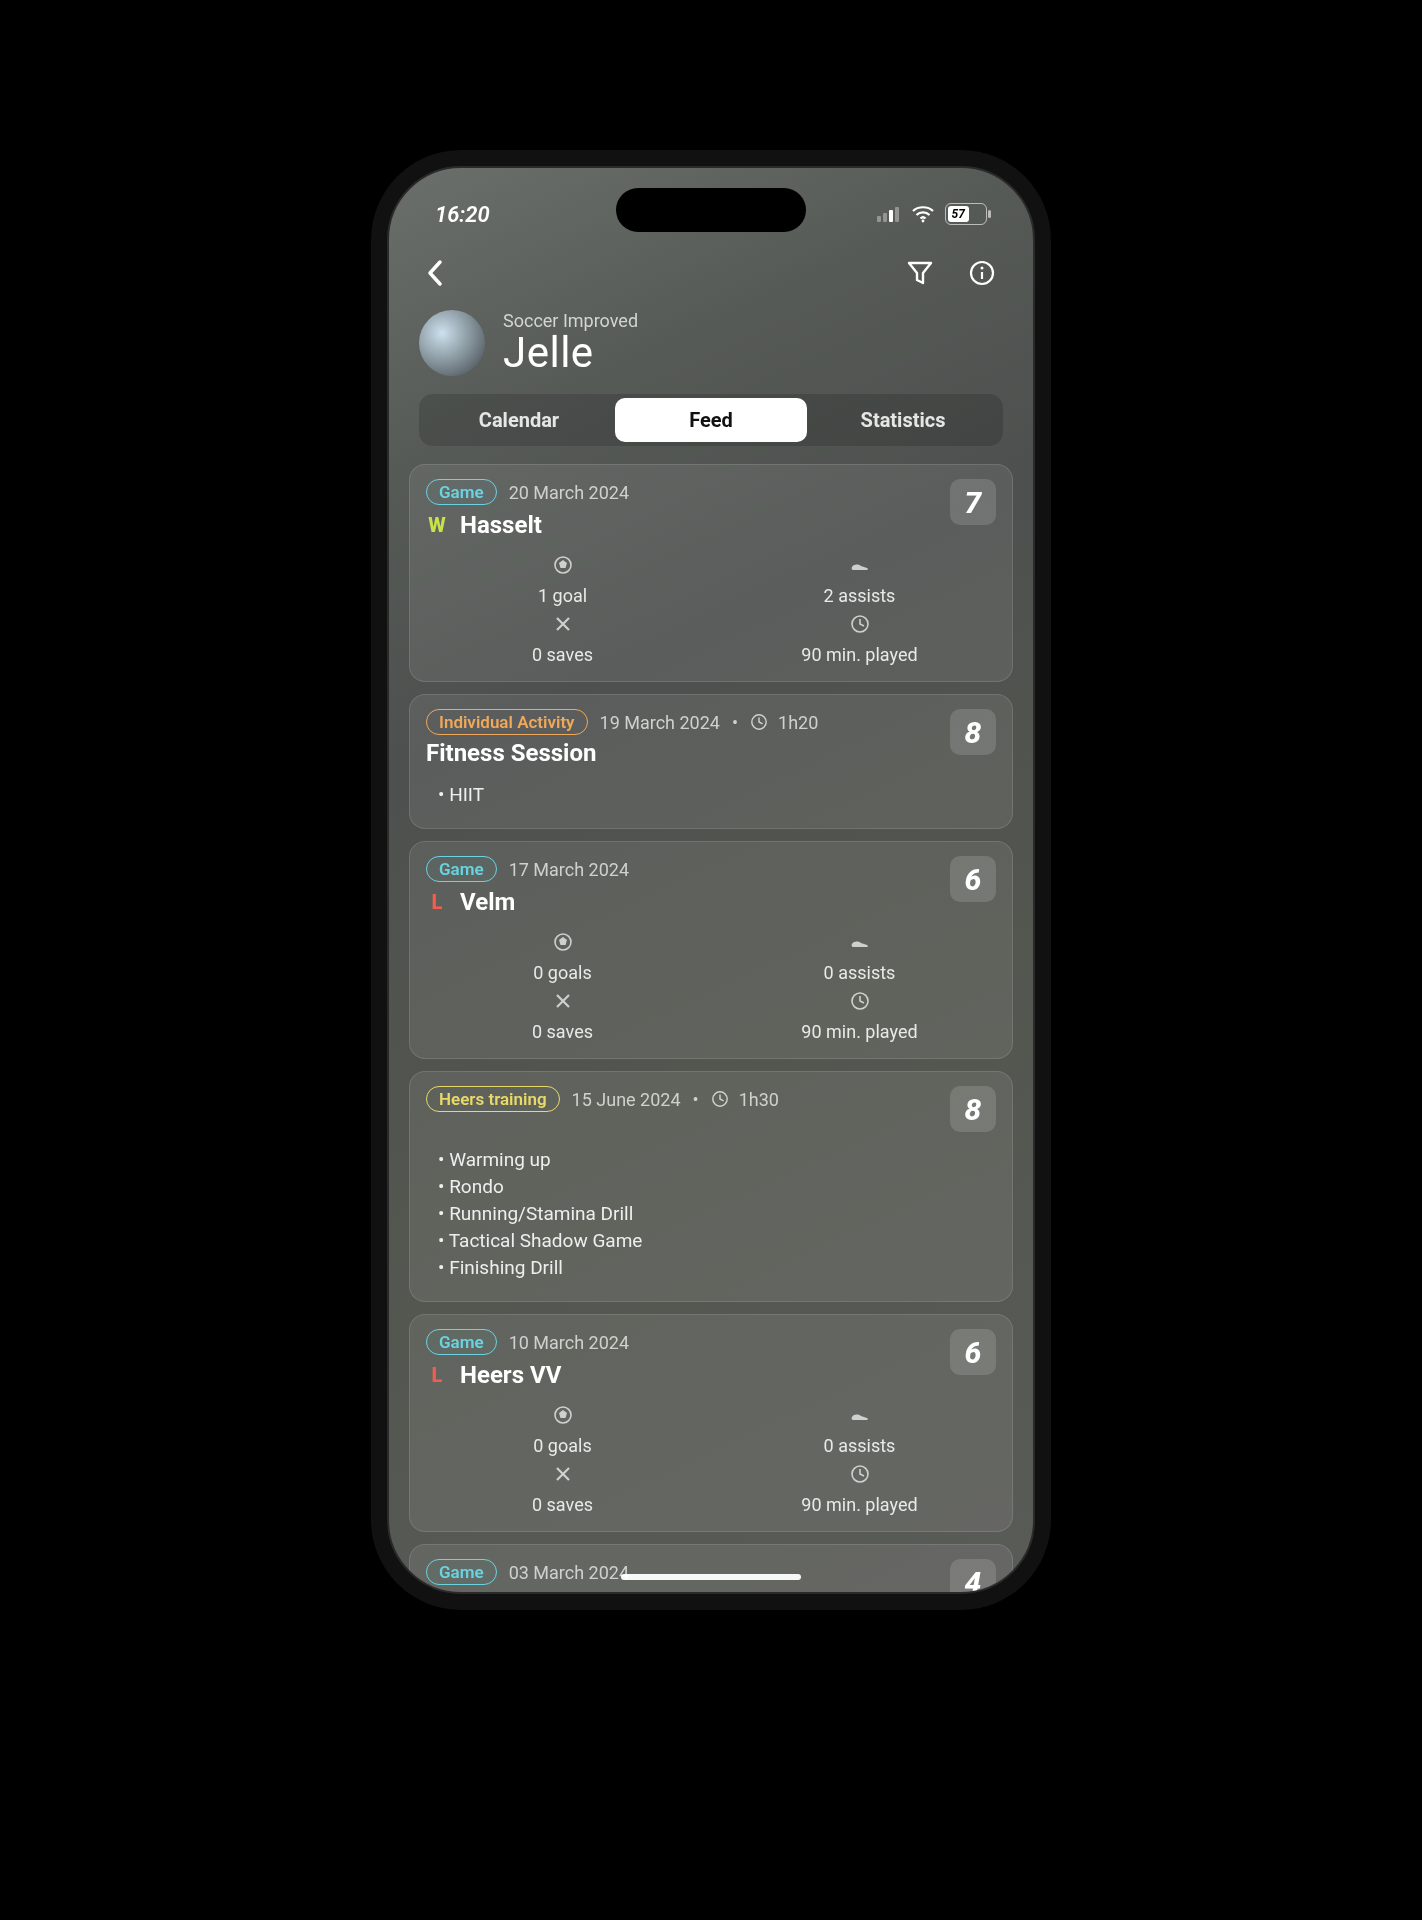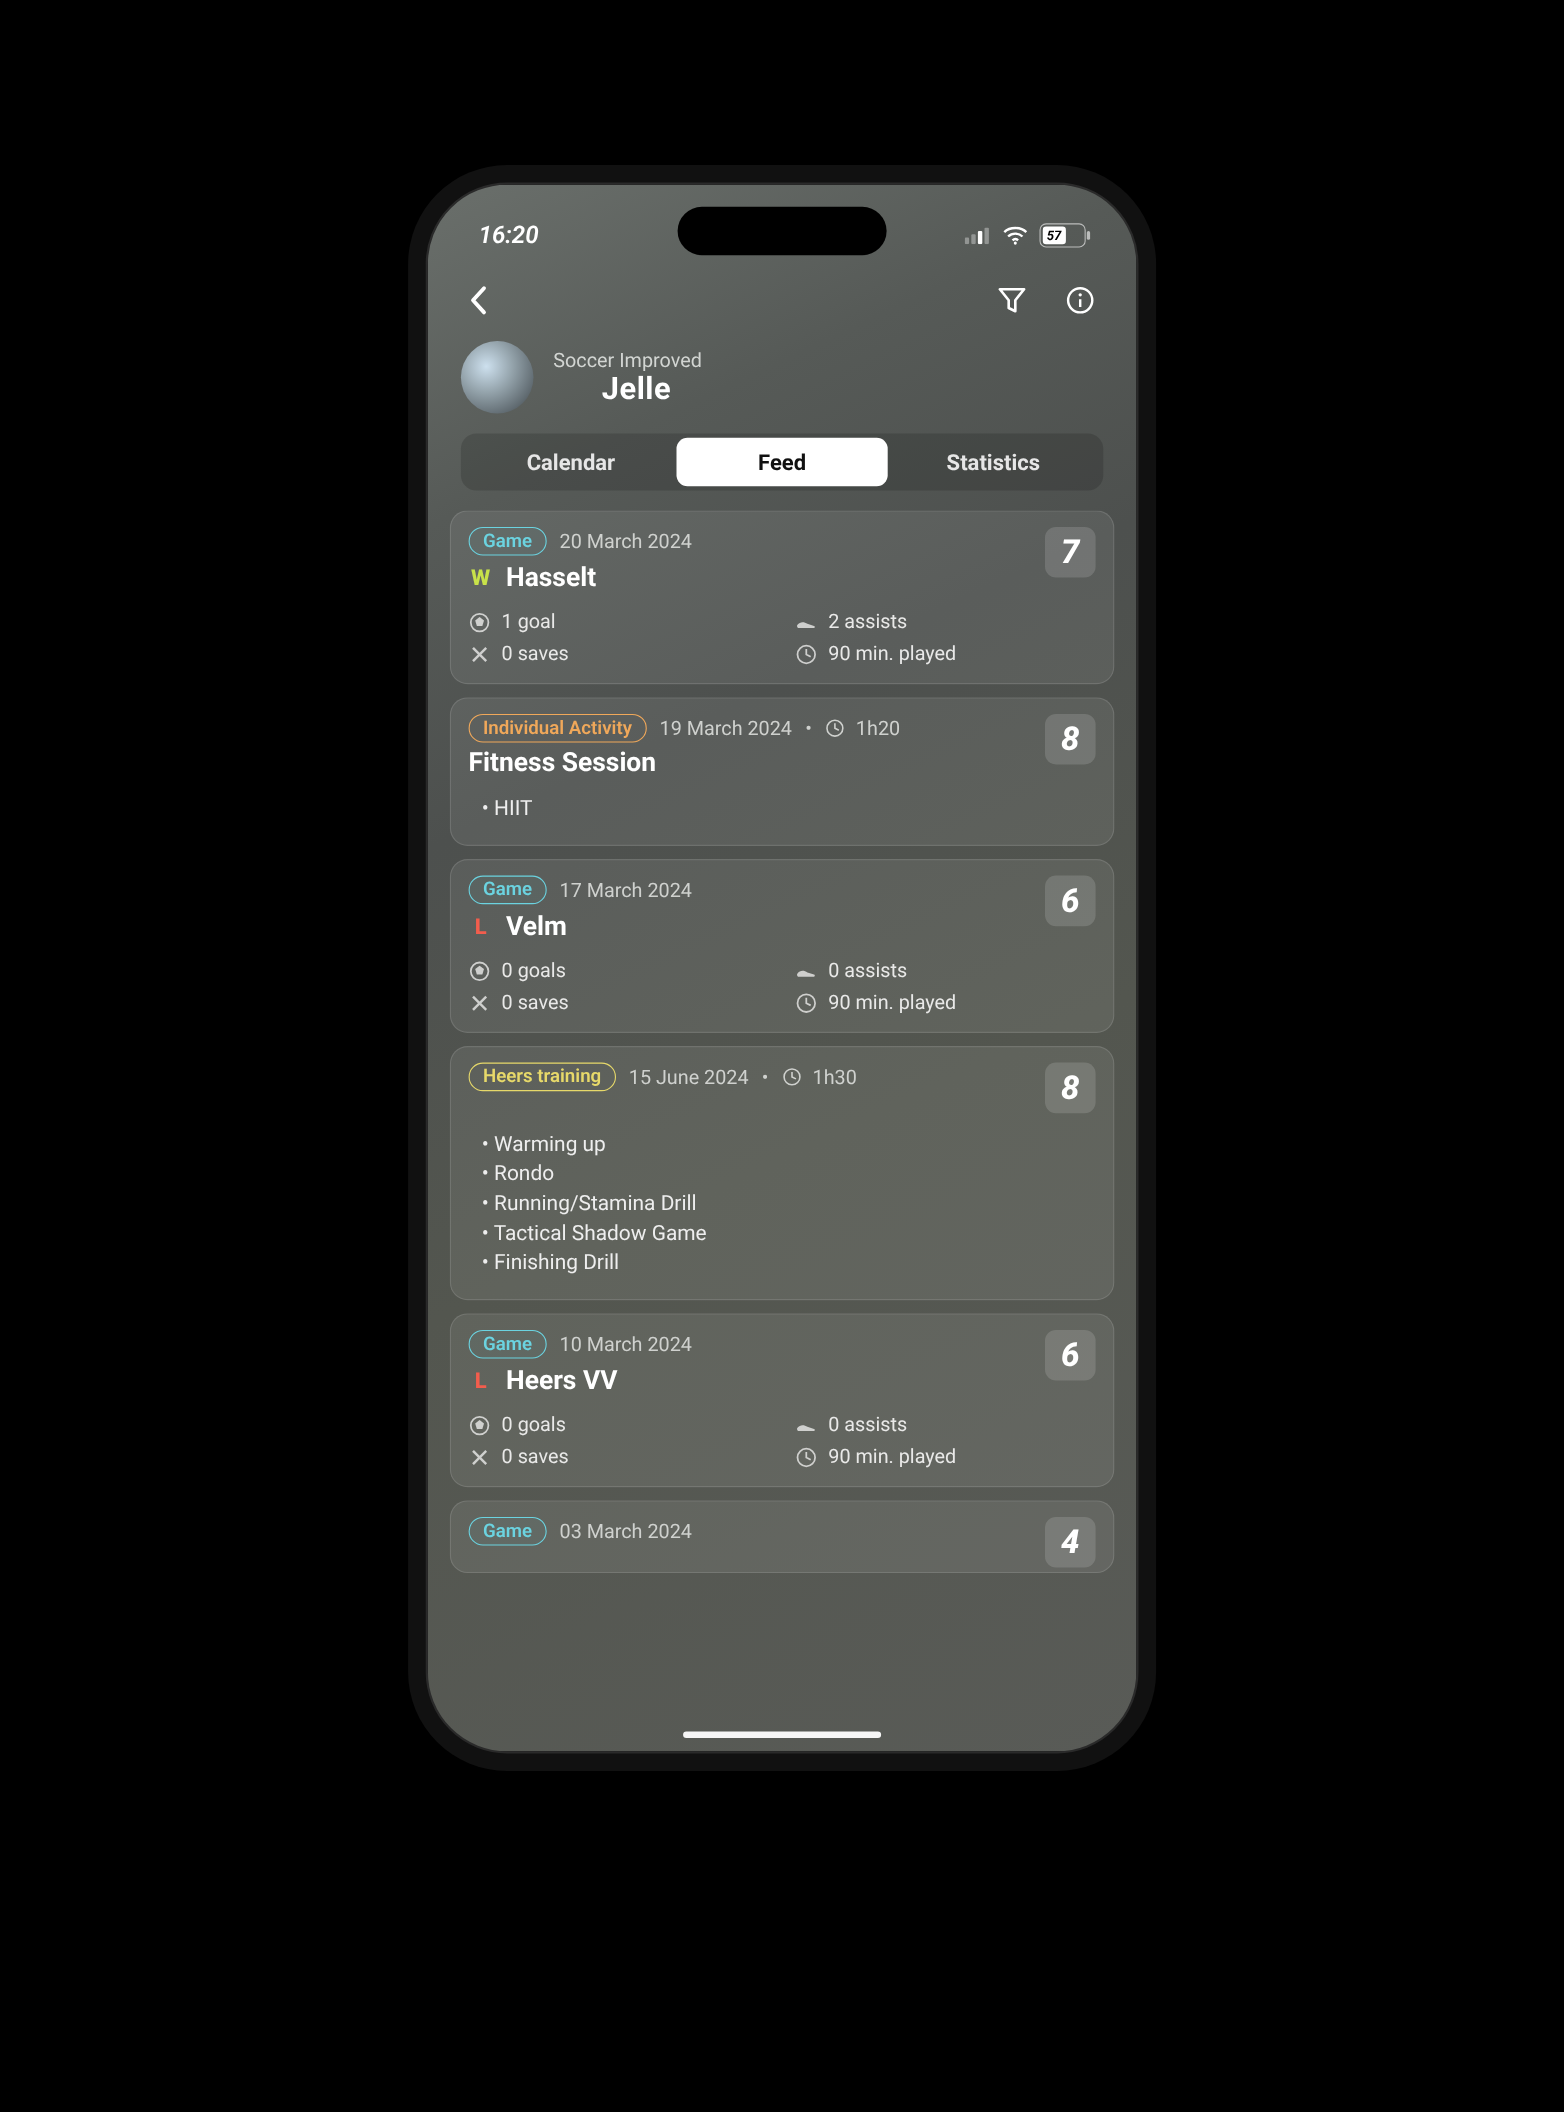--- a/index.html
+++ b/index.html
@@ -82,21 +82,21 @@
   .icon-btn { width: 34px; height: 34px; display:flex; align-items:center; justify-content:center; color:#fff; }
   .profile-row {
     display: flex; align-items: center; gap: 18px; padding: 10px 30px 18px 30px;
   }
   .avatar {
     width: 66px; height: 66px; border-radius: 50%;
     background: radial-gradient(circle at 35% 35%, #cde0ee 0%, #93a2aa 40%, #3b4247 100%);
     flex-shrink: 0;
   }
   .profile-meta .subtitle { font-size: 18px; color: #d2d5d2; font-weight: 400; }
-  .profile-meta .title { font-size: 28px; font-weight: 700; line-height: 1.05; letter-spacing: .5px; margin-left: 44px; }
+  .profile-meta .title { font-size: 42px; font-weight: 400; line-height: 1.05; letter-spacing: .5px; }
   .tabs {
     margin: 0 30px 18px 30px;
     background: rgba(0,0,0,.15);
     border-radius: 14px;
     display: flex;
     padding: 4px;
   }
   .tab {
     flex: 1; text-align: center; padding: 10px 0; font-size: 20px; font-weight: 700;
     border-radius: 10px; color: #e6e6e6;
@@ -136,21 +136,21 @@
   .titleline { display:flex; align-items:center; gap:12px; margin-top:6px; }
   .result-badge { font-weight:800; font-size:20px; width:22px; text-align:center; }
   .result-badge.W { color:#c8e24a; }
   .result-badge.L { color:#f25d4d; }
   .opponent { font-size:24px; font-weight:700; }
   .session-title { font-size:24px; font-weight:700; margin-top:4px; }
   .stats {
     display:grid; grid-template-columns: 1fr 1fr; gap: 8px 24px;
     margin-top: 16px; font-size:18px; color:#e9e9e8;
   }
-  .stat { display:flex; align-items:center; gap:10px; }
+  .stat { display:flex; align-items:center; gap:10px;flex-direction:column; }
   .stat svg, .stat .ic { width:20px; height:20px; flex-shrink:0; opacity:.9; }
   .bullets { margin: 14px 0 4px 12px; font-size:19px; color:#eee; }
   .bullets li { list-style: none; padding: 2px 0; }
   .bullets li::before { content:"•  "; }
   .clock-inline { display:inline-flex; align-items:center; gap:10px; }
   .home-indicator {
     position:absolute; bottom:12px; left:50%; transform:translateX(-50%);
     width:180px; height:6px; background:#fff; border-radius:4px; opacity:.95;
   }
 </style>

